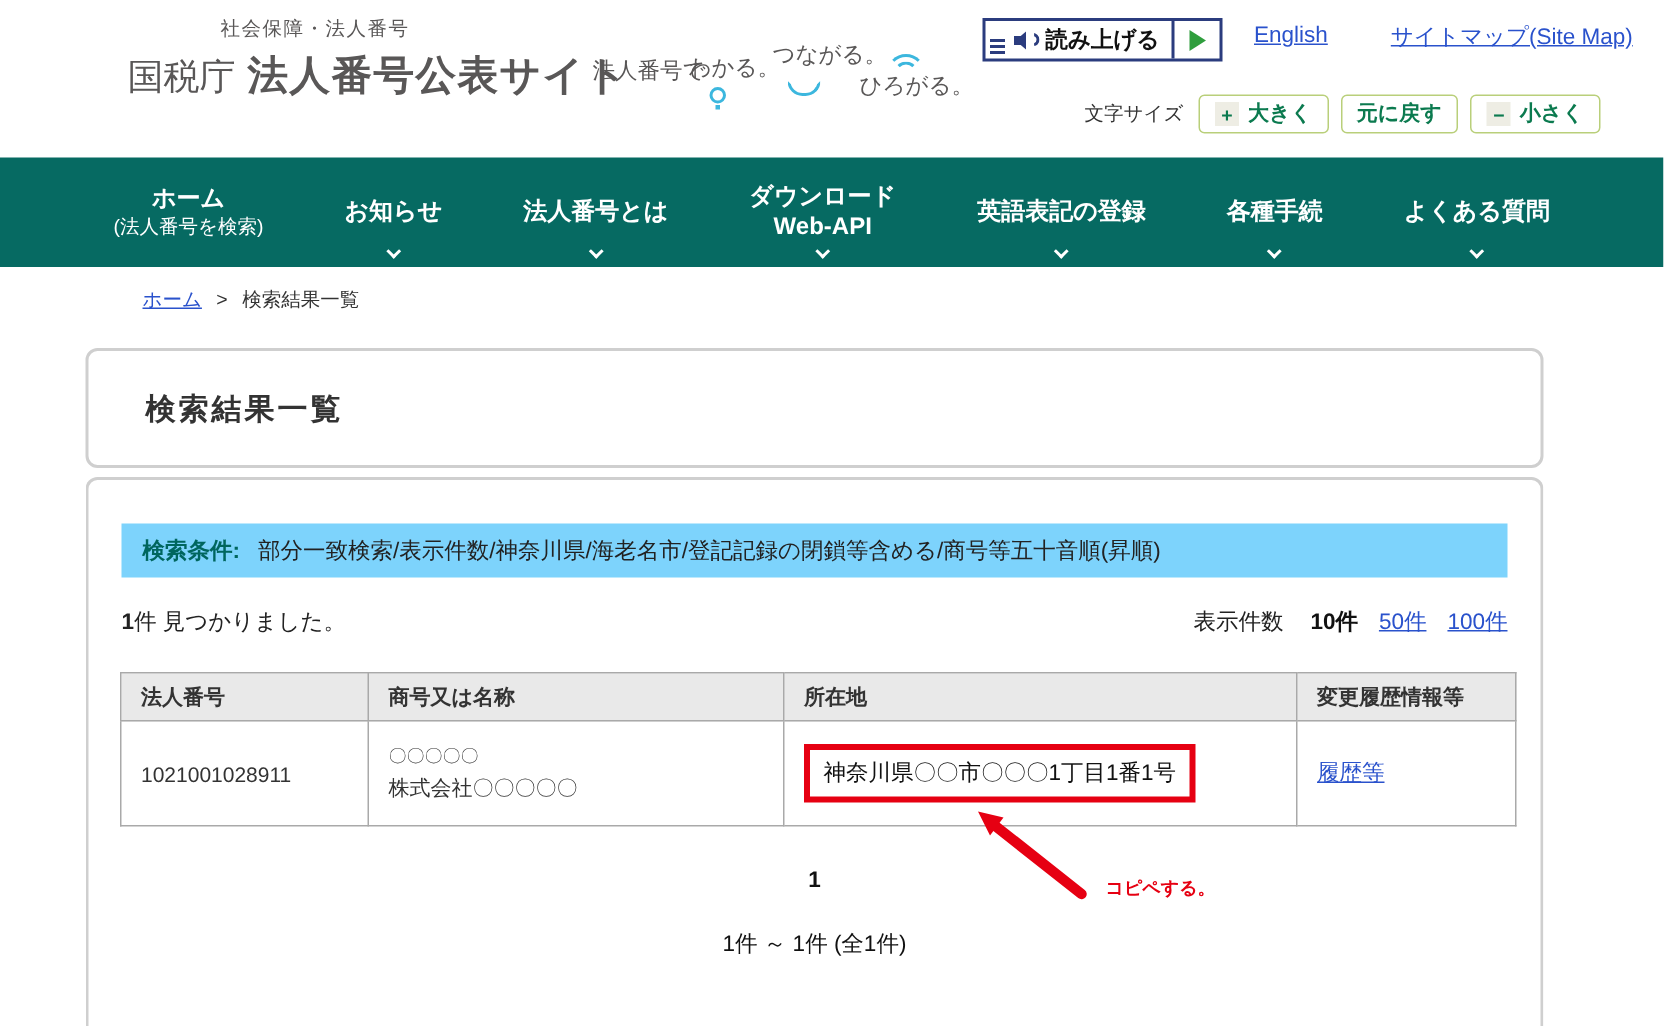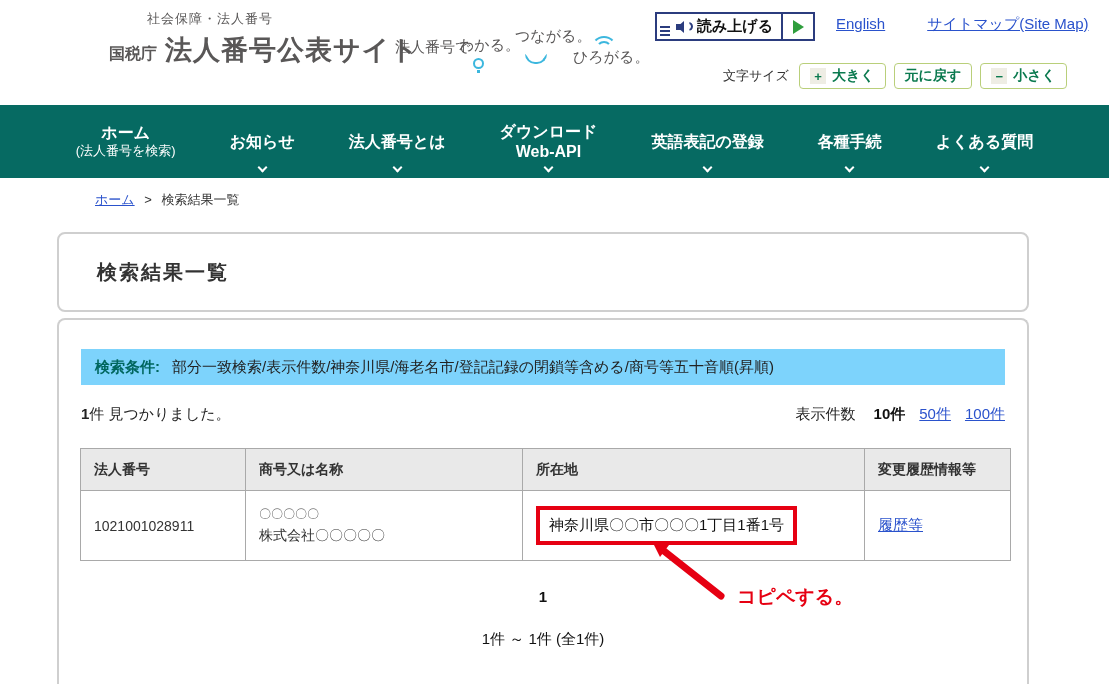--- a/index.html
+++ b/index.html
@@ -3,21 +3,21 @@
 <meta charset="utf-8">
 <style>
   * { margin:0; padding:0; box-sizing:border-box; }
   body { font-family:"Liberation Sans","DejaVu Sans",sans-serif; background:#fff; }
   .canvas { position:relative; width:1109px; height:684px; background:#fff; overflow:hidden; }
 
   
   .logo { position:absolute; left:85px; top:10px; color:#595757; }
   .logo-top { font-size:13px; letter-spacing:1px; padding-left:62px; }
   .logo-main { display:flex; align-items:baseline; gap:8px; margin-top:4px; }
-  .logo-agency { font-size:16px; font-weight:bold;margin-left:24px; }
+  .logo-agency { font-size:24px; font-weight:normal; }
   .logo-title { font-size:27px; font-weight:bold; letter-spacing:1px; }
 
   .tagline { position:absolute; left:395px; top:22px; width:255px; height:60px; color:#595757; }
   .tg { position:absolute; font-size:15px; white-space:nowrap; }
   .tg-prefix { left:0; top:16px; }
   .tg-w1 { left:64px; top:14px; }
   .tg-w2 { left:120px; top:5px; }
   .tg-w3 { left:178px; top:26px; }
   .cyan-arc { position:absolute; border:2px solid #3cb7de; border-radius:50%; border-bottom-color:transparent; border-left-color:transparent; border-right-color:transparent; }
   .arc1 { left:196px; top:14px; width:26px; height:26px; }
@@ -68,34 +68,34 @@
   .cond-text { color:#222; font-size:15px; }
 
   .results-row { margin:20px 22px 0 22px; display:flex; justify-content:space-between; align-items:center; font-size:15px; color:#222; }
   .found b { font-weight:bold; }
   .count-group { display:flex; align-items:center; gap:14px; }
   .count-label { margin-right:4px; }
   .count-current { font-weight:bold; color:#111; }
 
   table.results { margin:24px 0 0 21px; width:930px; border-collapse:collapse; table-layout:fixed; }
   table.results th, table.results td { border:1px solid #a9a9a9; font-size:14px; color:#333; }
-  table.results th { background:#e9e9e9; text-align:left; font-weight:bold; height:42px; padding:0 0 0 13px; }
+  table.results th { background:#e9e9e9; text-align:left; font-weight:bold; height:32px; padding:0 0 0 13px; }
   table.results td { height:70px; vertical-align:middle; padding:0 0 0 13px; }
   .col1 { width:165px; } .col2 { width:277px; } .col3 { width:342px; } .col4 { width:146px; }
   .name-kana { font-size:12px; line-height:1.6; }
   .name-main { font-size:14px; line-height:1.6; }
   td.addr-cell { padding:0 2px; }
   .addr-box { display:inline-block; border:4px solid #e60012; padding:6px 9px; font-size:15px; color:#111; white-space:nowrap; }
 
   .pagination { margin-top:27px; text-align:center; font-size:15px; font-weight:bold; color:#111; }
   .range-line { margin-top:25px; text-align:center; font-size:15px; color:#111; }
 
   
   .overlay { position:absolute; left:0; top:0; width:1109px; height:684px; pointer-events:none; z-index:9; }
-  .annot-text { position:absolute; left:737px; top:584px; color:#e60012; font-size:19px; font-weight:bold; z-index:10; }
+  .annot-text { position:absolute; left:737px; top:584px; color:#e60012; font-size:12px; font-weight:bold; z-index:10; }
 </style>
 </head>
 <body>
 
 <div class="canvas">
 
   <div class="logo">
     <div class="logo-top">社会保障・法人番号</div>
     <div class="logo-main">
       <span class="logo-agency">国税庁</span>

